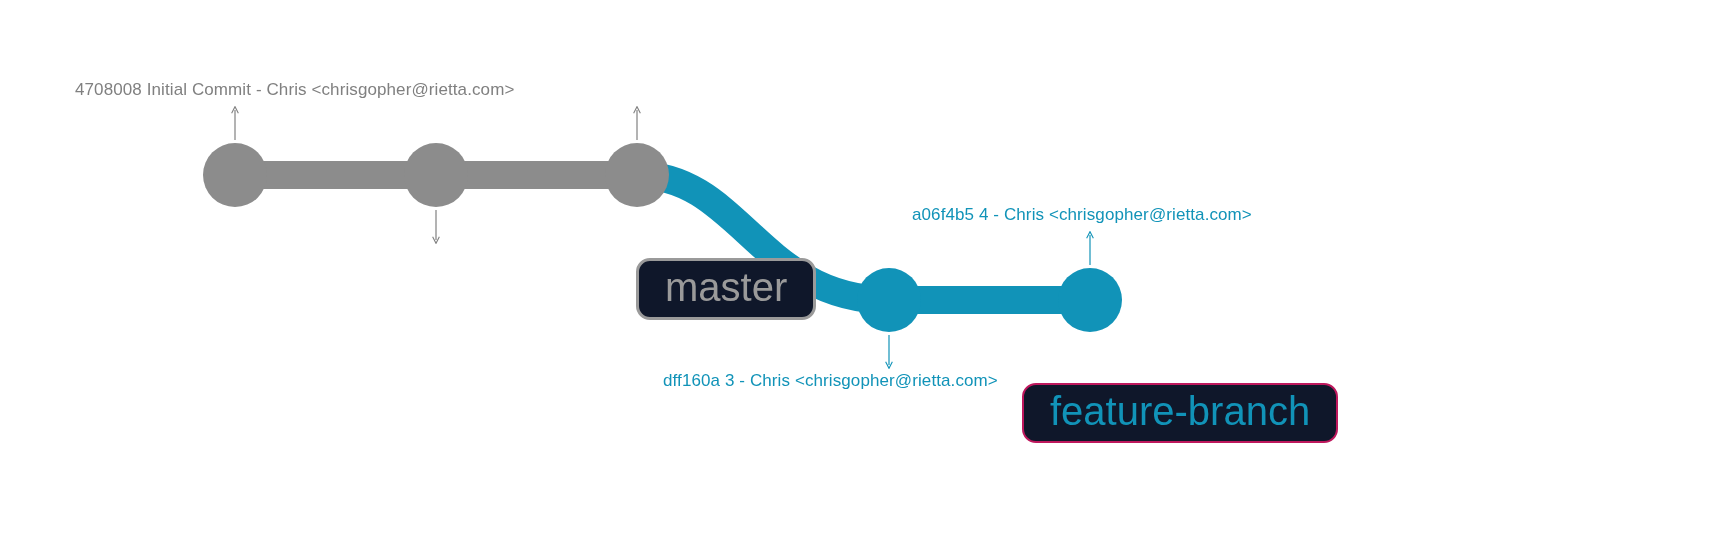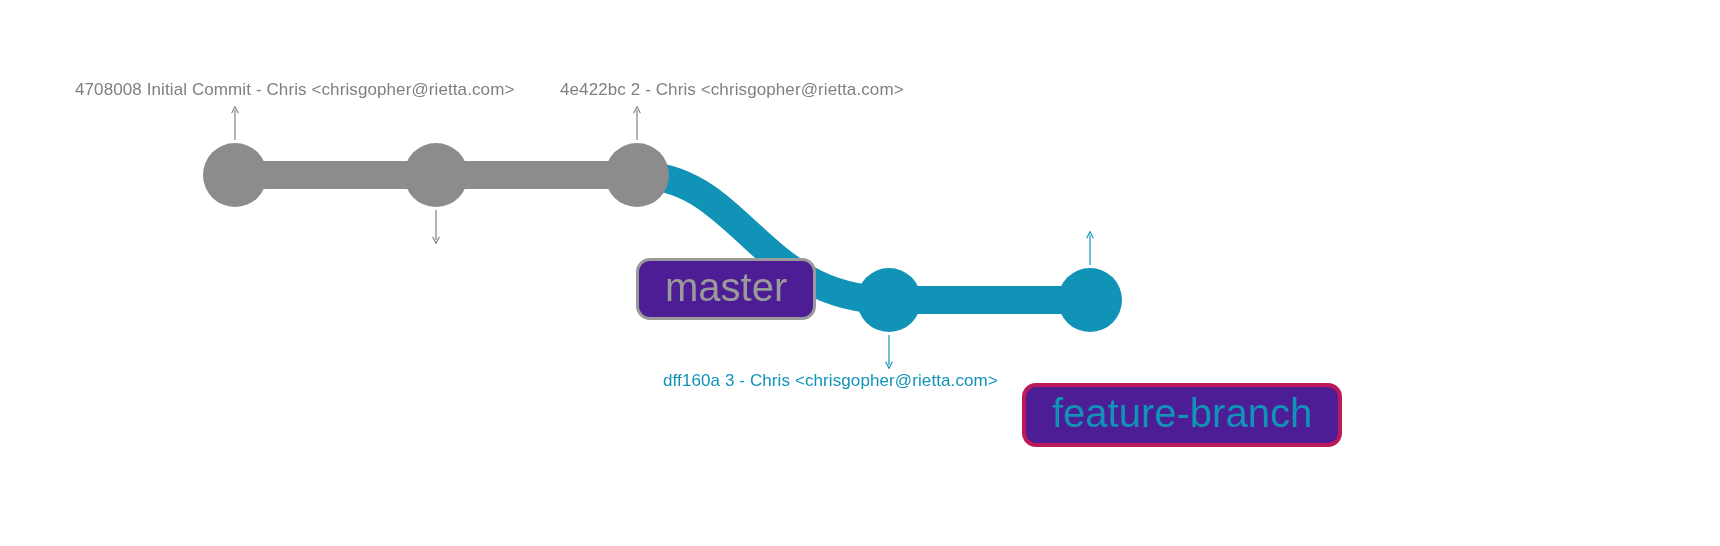--- a/index.html
+++ b/index.html
@@ -27,33 +27,33 @@
     font-size: 17px;
     white-space: nowrap;
     letter-spacing: 0.1px;
     pointer-events: none;
   }
   .grey-text { color: #808080; }
   .teal-text { color: #1193b8; }
   .branch-pill {
     position: absolute;
     border-radius: 14px;
-    background: #4c1d95;
+    background: #0f172a;
     display: flex;
     align-items: center;
     justify-content: center;
     box-sizing: border-box;
     padding: 6px 26px 10px 26px;
     pointer-events: none;
   }
   .branch-pill.master {
     border: 3px solid #9a9a9a;
   }
   .branch-pill.feature {
-    border: 4px solid #be185d;
+    border: 2px solid #be185d;
   }
   .branch-name {
     font-size: 40px;
     font-weight: 400;
     line-height: 1;
   }
   .master .branch-name { color: #9a9a9a; }
   .feature .branch-name { color: #1193b8; }
 </style>
 </head>
@@ -91,24 +91,24 @@
     <line x1="637" y1="140" x2="637" y2="110" stroke="#808080" stroke-width="1.2" marker-end="url(#arrow-grey)"></line>
 
     <line x1="889" y1="335" x2="889" y2="365" stroke="#1193b8" stroke-width="1.2" marker-end="url(#arrow-teal)"></line>
 
     <line x1="1090" y1="265" x2="1090" y2="235" stroke="#1193b8" stroke-width="1.2" marker-end="url(#arrow-teal)"></line>
   </svg>
 
   <div class="commit-label grey-text" style="left:75px; top:80px;">4708008 Initial Commit - Chris &lt;chrisgopher@rietta.com&gt;</div>
 
 
-  <div class="commit-label grey-text" style="left:560px; top:80px;">4e422bc 2 - Chris &lt;chrisgopher@rietta.com&gt;</div>
 
   <div class="commit-label teal-text" style="left:620px; top:371px;margin-left:43px;">dff160a 3 - Chris &lt;chrisgopher@rietta.com&gt;</div>
 
+  <div class="commit-label teal-text" style="left:912px; top:205px;">a06f4b5 4 - Chris &lt;chrisgopher@rietta.com&gt;</div>
 
   <div class="branch-pill master" style="left:636px; top:258px;">
     <span class="branch-name">master</span>
   </div>
 
   <div class="branch-pill feature" style="left:1022px; top:383px;">
     <span class="branch-name">feature-branch</span>
   </div>
 
 </div>

